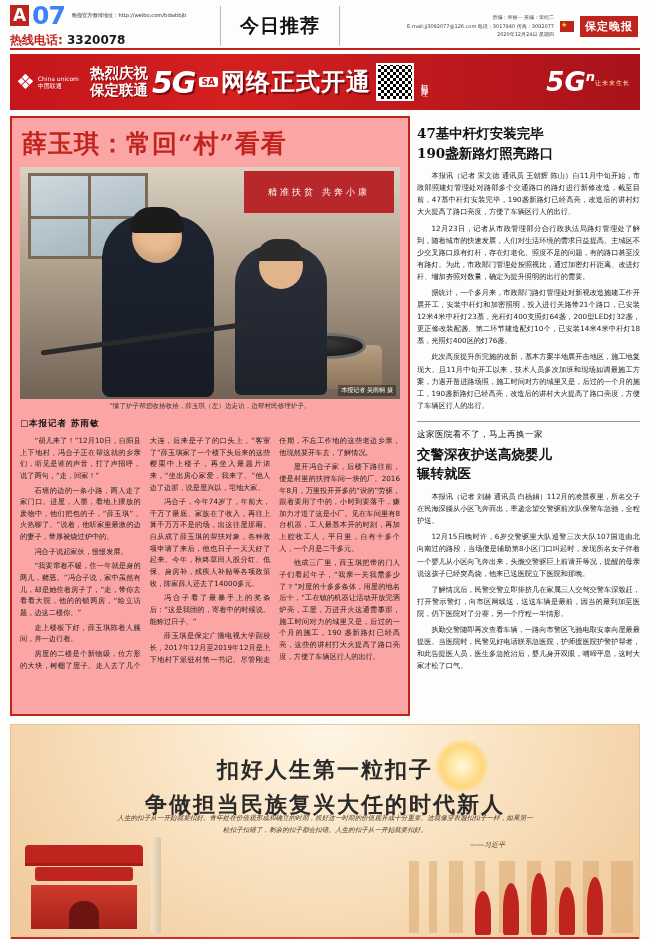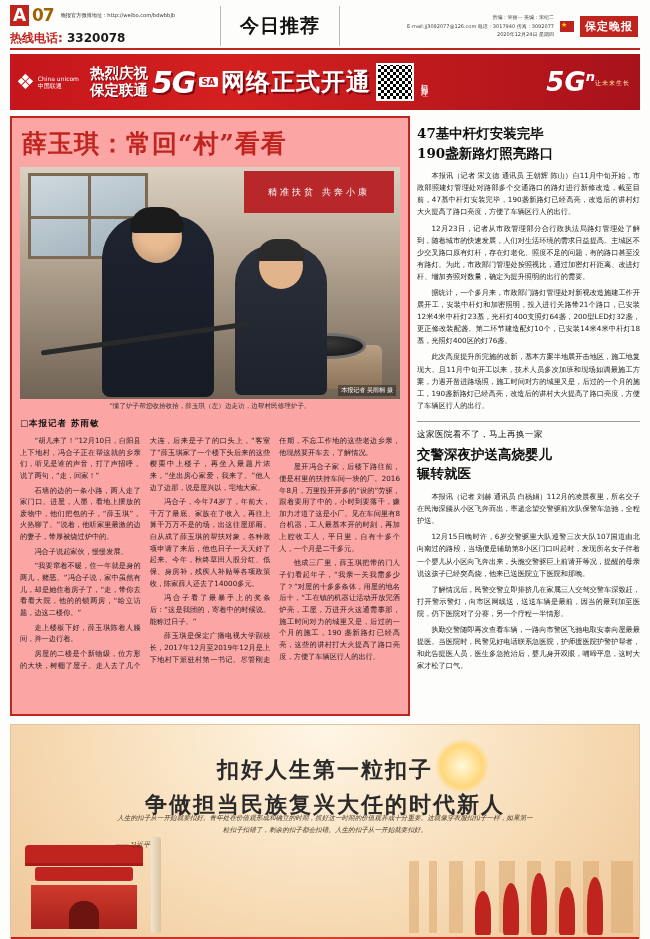--- a/index.html
+++ b/index.html
@@ -42,23 +42,23 @@
   .mh-badge {
     background: #c0241f;
     color: #fff;
     font-weight: bold;
     font-size: 17px;
     width: 19px; height: 21px;
     display: flex; align-items: center; justify-content: center;
     line-height: 1;
   }
   .mh-pagenum {
-    font-size: 17px;
-    font-weight: bold;
-    color: #a16207;
+    font-size: 25px;
+    font-weight: bold;
+    color: #3b82f6;
     letter-spacing: -1px;
     line-height: 1;
   }
   .mh-weibo {
     font-size: 5.2px;
     color: #333;
     margin-left: 4px;
     line-height: 1.4;
     white-space: nowrap;
   }
@@ -445,21 +445,21 @@
     font-size: 22px; font-weight: bold; color: #2a2a2a; letter-spacing: 2px;
     margin-top: 5px;
     font-family: "DejaVu Serif","Liberation Serif",serif;
   }
   .ba-quote {
     position: absolute; left: 50%; transform: translateX(-50%);
     top: 88px; width: 420px;
     font-size: 6.6px; color: #4a3a2a; line-height: 1.8; text-align: center; font-style: italic;
   }
   .ba-sign {
-    text-align: left; font-size: 7px; color: #4a3a2a; margin-top: 2px;
+    text-align: right; font-size: 7px; color: #4a3a2a; margin-top: 2px;
     padding-right: 30px;
   }
   .ba-ribbon {
     position: absolute; left: 0; right: 0; bottom: 0; height: 26px;
     background: linear-gradient(90deg,#c0241f,#e03b2b 50%,#c0241f);
   }
   .ba-ribbon-book {
     position: absolute; left: 22px; bottom: 4px; width: 54px; height: 20px;
     background: #f3e3c4; border: 1px solid #c9a87a;
   }

